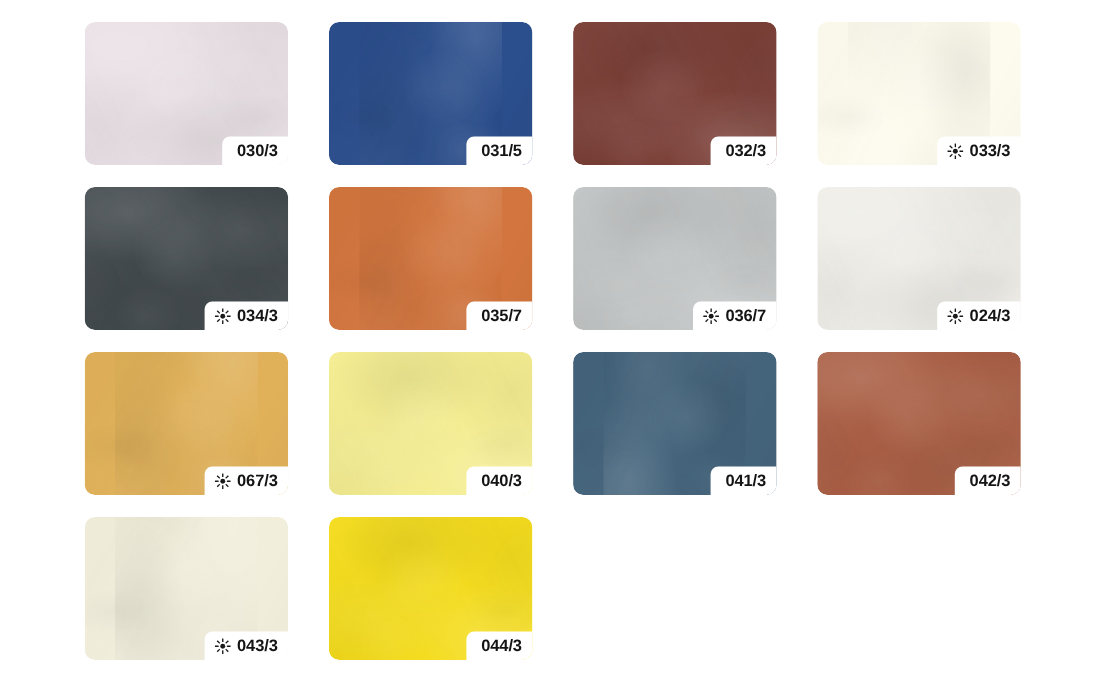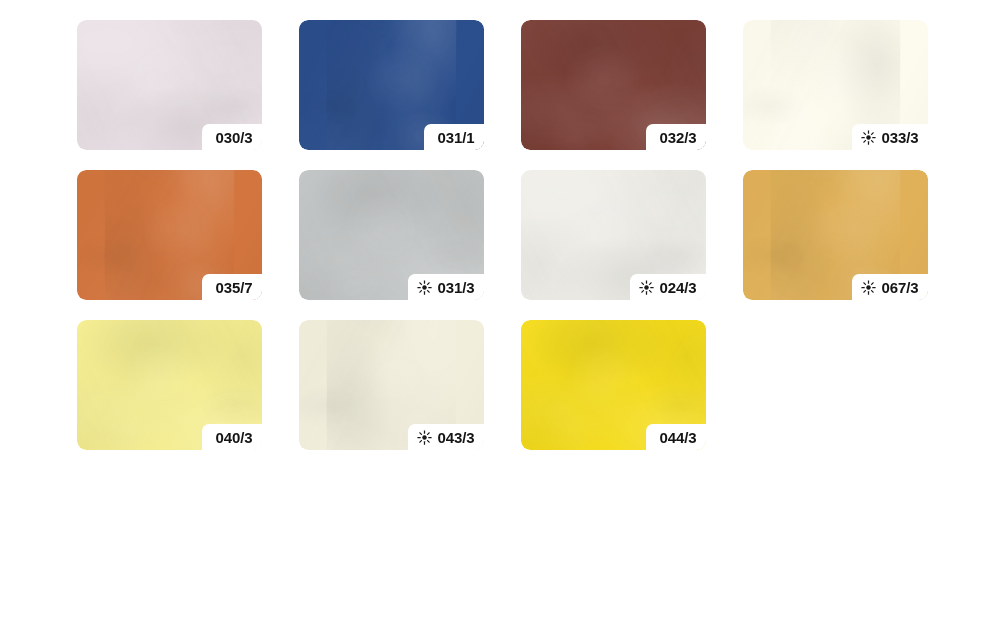--- a/index.html
+++ b/index.html
@@ -118,21 +118,21 @@
       <div class="swatch-texture2" style="transform: scaleX(1);"></div>
       <div class="swatch-label">
         <span class="label-code">030/3</span>
       </div>
     </div>
     <div class="swatch">
       <div class="swatch-fill" style="background: rgb(43, 78, 140);"></div>
       <div class="swatch-texture" style="transform: rotate(90deg);"></div>
       <div class="swatch-texture2" style="transform: scaleX(-1);"></div>
       <div class="swatch-label">
-        <span class="label-code">031/1</span>
+        <span class="label-code">031/5</span>
       </div>
     </div>
     <div class="swatch">
       <div class="swatch-fill" style="background: rgb(123, 64, 56);"></div>
       <div class="swatch-texture" style="transform: rotate(180deg);"></div>
       <div class="swatch-texture2" style="transform: scaleX(1);"></div>
       <div class="swatch-label">
         <span class="label-code">032/3</span>
       </div>
     </div>
@@ -153,20 +153,43 @@
               <rect x="11" y="18" width="2" height="5.4" rx="0.4" transform="rotate(45 12 12)"></rect>
               <rect x="0.6" y="11" width="5.4" height="2" rx="0.4" transform="rotate(45 12 12)"></rect>
               <rect x="18" y="11" width="5.4" height="2" rx="0.4" transform="rotate(45 12 12)"></rect>
             </g>
           </svg>
         </span>
         <span class="label-code">033/3</span>
       </div>
     </div>
     <div class="swatch">
+      <div class="swatch-fill" style="background: rgb(67, 74, 78);"></div>
+      <div class="swatch-texture" style="transform: rotate(0deg);"></div>
+      <div class="swatch-texture2" style="transform: scaleX(1);"></div>
+      <div class="swatch-label">
+        <span class="lightfast-icon">
+          <svg viewBox="0 0 24 24" width="15" height="15" aria-hidden="true">
+            <g fill="currentColor">
+              <circle cx="12" cy="12" r="3.6"></circle>
+              <rect x="11" y="0.6" width="2" height="5.4" rx="0.4"></rect>
+              <rect x="11" y="18" width="2" height="5.4" rx="0.4"></rect>
+              <rect x="0.6" y="11" width="5.4" height="2" rx="0.4"></rect>
+              <rect x="18" y="11" width="5.4" height="2" rx="0.4"></rect>
+              <rect x="11" y="0.6" width="2" height="5.4" rx="0.4" transform="rotate(45 12 12)"></rect>
+              <rect x="11" y="18" width="2" height="5.4" rx="0.4" transform="rotate(45 12 12)"></rect>
+              <rect x="0.6" y="11" width="5.4" height="2" rx="0.4" transform="rotate(45 12 12)"></rect>
+              <rect x="18" y="11" width="5.4" height="2" rx="0.4" transform="rotate(45 12 12)"></rect>
+            </g>
+          </svg>
+        </span>
+        <span class="label-code">034/3</span>
+      </div>
+    </div>
+    <div class="swatch">
       <div class="swatch-fill" style="background: rgb(210, 117, 62);"></div>
       <div class="swatch-texture" style="transform: rotate(90deg);"></div>
       <div class="swatch-texture2" style="transform: scaleX(-1);"></div>
       <div class="swatch-label">
         <span class="label-code">035/7</span>
       </div>
     </div>
     <div class="swatch">
       <div class="swatch-fill" style="background: rgb(195, 198, 198);"></div>
       <div class="swatch-texture" style="transform: rotate(180deg);"></div>
@@ -180,21 +203,21 @@
               <rect x="11" y="18" width="2" height="5.4" rx="0.4"></rect>
               <rect x="0.6" y="11" width="5.4" height="2" rx="0.4"></rect>
               <rect x="18" y="11" width="5.4" height="2" rx="0.4"></rect>
               <rect x="11" y="0.6" width="2" height="5.4" rx="0.4" transform="rotate(45 12 12)"></rect>
               <rect x="11" y="18" width="2" height="5.4" rx="0.4" transform="rotate(45 12 12)"></rect>
               <rect x="0.6" y="11" width="5.4" height="2" rx="0.4" transform="rotate(45 12 12)"></rect>
               <rect x="18" y="11" width="5.4" height="2" rx="0.4" transform="rotate(45 12 12)"></rect>
             </g>
           </svg>
         </span>
-        <span class="label-code">031/3</span>
+        <span class="label-code">036/7</span>
       </div>
     </div>
     <div class="swatch">
       <div class="swatch-fill" style="background: rgb(239, 238, 232);"></div>
       <div class="swatch-texture" style="transform: rotate(0deg);"></div>
       <div class="swatch-texture2" style="transform: scaleX(1);"></div>
       <div class="swatch-label">
         <span class="lightfast-icon">
           <svg viewBox="0 0 24 24" width="15" height="15" aria-hidden="true">
             <g fill="currentColor">
@@ -238,20 +261,36 @@
     </div>
     <div class="swatch">
       <div class="swatch-fill" style="background: rgb(245, 238, 146);"></div>
       <div class="swatch-texture" style="transform: rotate(180deg);"></div>
       <div class="swatch-texture2" style="transform: scaleX(1);"></div>
       <div class="swatch-label">
         <span class="label-code">040/3</span>
       </div>
     </div>
     <div class="swatch">
+      <div class="swatch-fill" style="background: rgb(68, 100, 124);"></div>
+      <div class="swatch-texture" style="transform: rotate(270deg);"></div>
+      <div class="swatch-texture2" style="transform: scaleX(-1);"></div>
+      <div class="swatch-label">
+        <span class="label-code">041/3</span>
+      </div>
+    </div>
+    <div class="swatch">
+      <div class="swatch-fill" style="background: rgb(171, 96, 70);"></div>
+      <div class="swatch-texture" style="transform: rotate(0deg);"></div>
+      <div class="swatch-texture2" style="transform: scaleX(1);"></div>
+      <div class="swatch-label">
+        <span class="label-code">042/3</span>
+      </div>
+    </div>
+    <div class="swatch">
       <div class="swatch-fill" style="background: rgb(242, 238, 220);"></div>
       <div class="swatch-texture" style="transform: rotate(90deg);"></div>
       <div class="swatch-texture2" style="transform: scaleX(-1);"></div>
       <div class="swatch-label">
         <span class="lightfast-icon">
           <svg viewBox="0 0 24 24" width="15" height="15" aria-hidden="true">
             <g fill="currentColor">
               <circle cx="12" cy="12" r="3.6"></circle>
               <rect x="11" y="0.6" width="2" height="5.4" rx="0.4"></rect>
               <rect x="11" y="18" width="2" height="5.4" rx="0.4"></rect>

